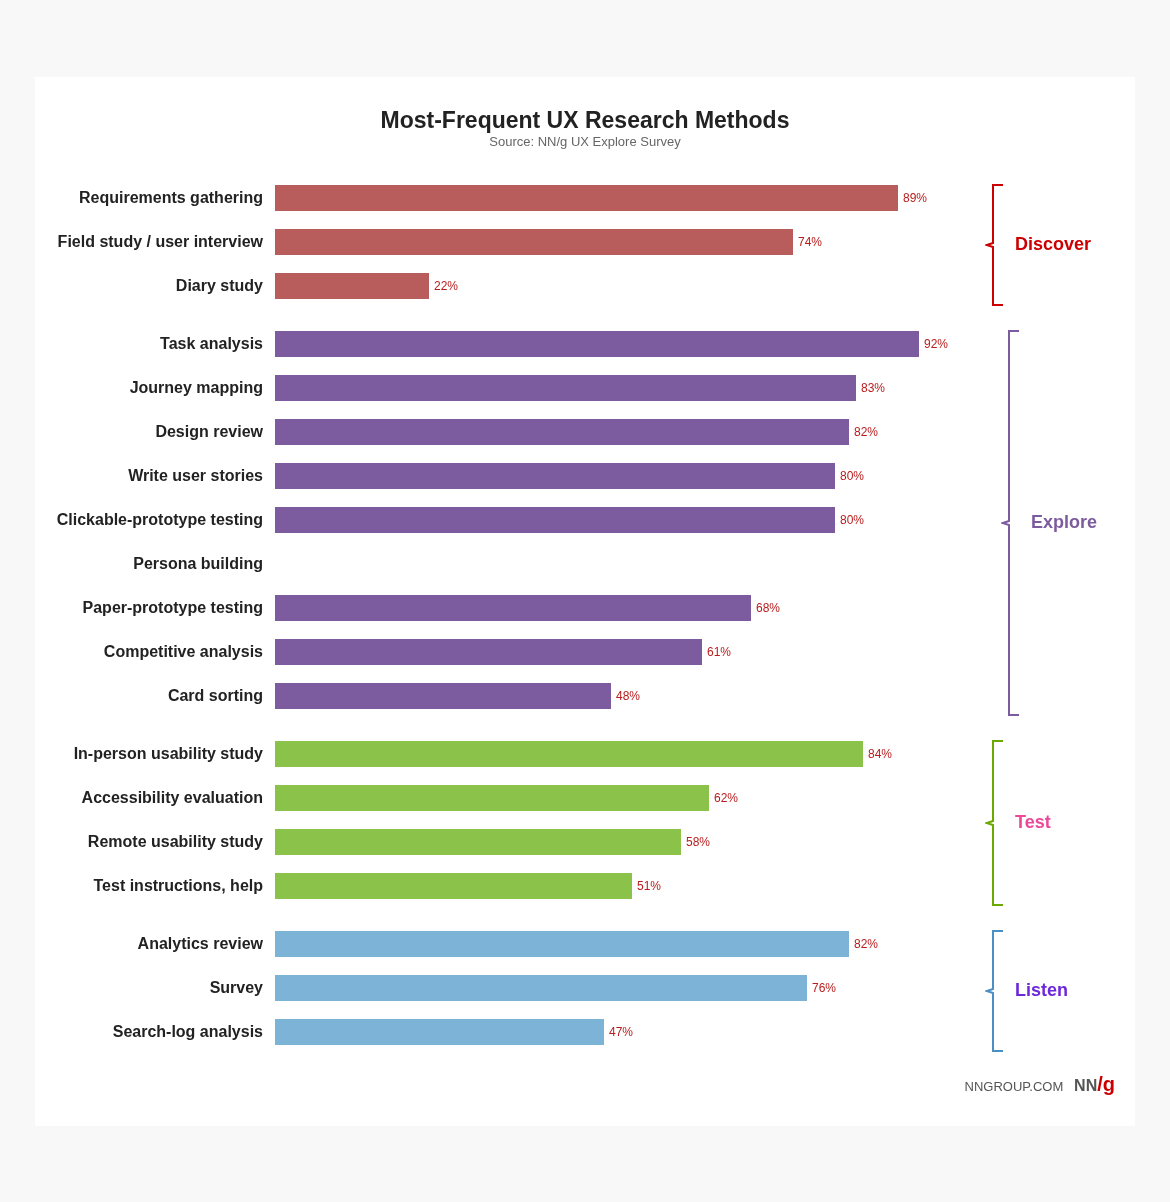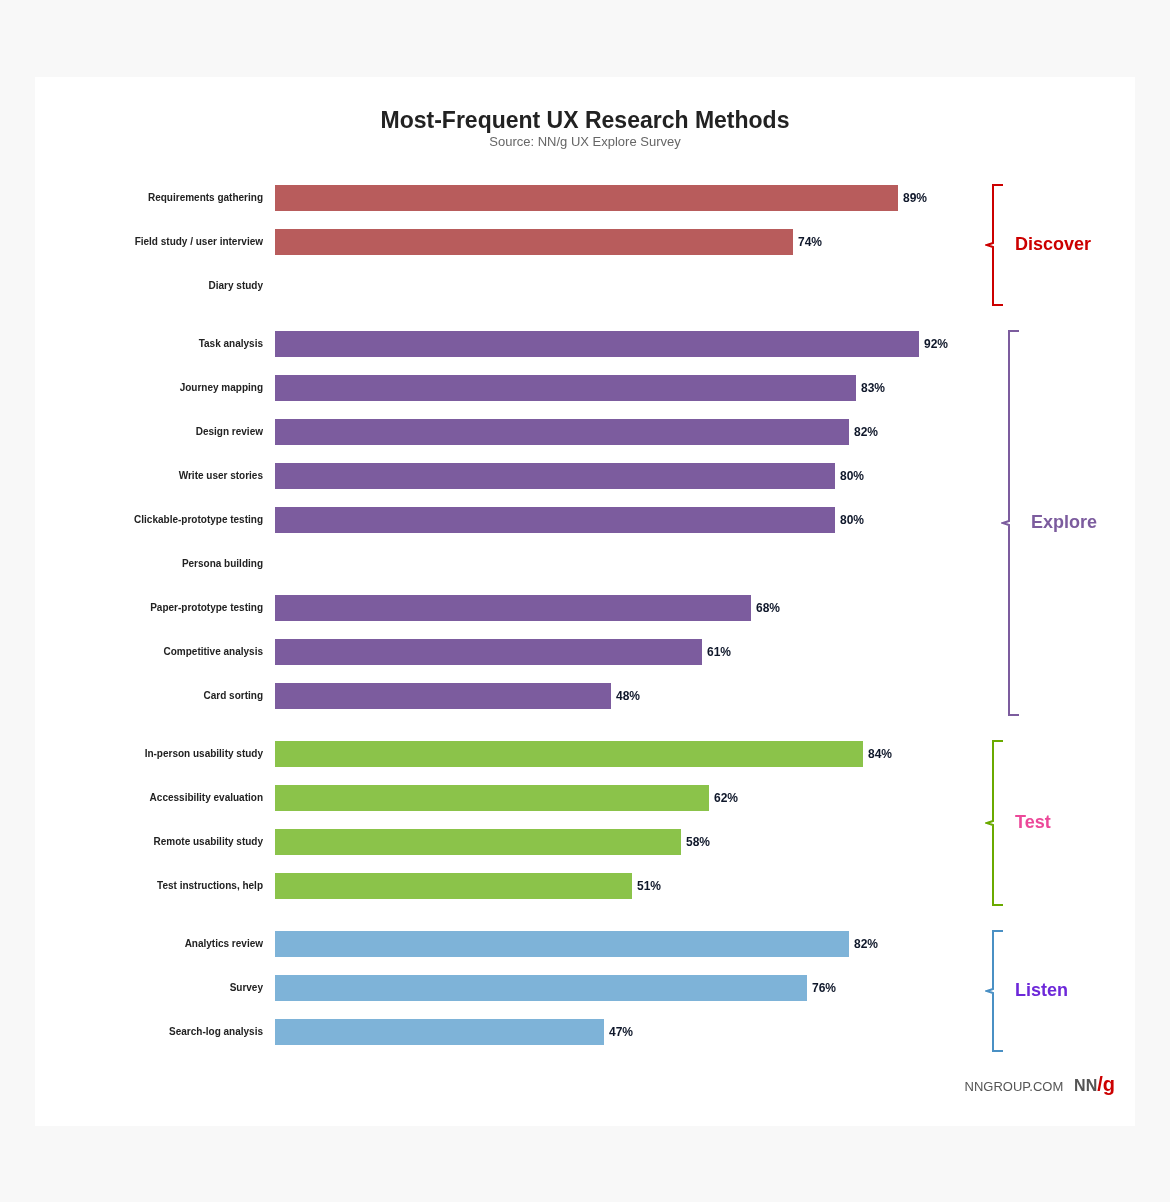--- a/index.html
+++ b/index.html
@@ -42,44 +42,44 @@
     .bar-row {
       display: flex;
       align-items: center;
       margin-bottom: 6px;
       height: 38px;
     }
     .bar-label {
       width: 220px;
       text-align: right;
       padding-right: 12px;
-      font-size: 10px;
+      font-size: 16px;
       font-weight: bold;
       color: #222;
       flex-shrink: 0;
     }
     .bar-track {
       flex: 1;
       height: 26px;
       position: relative;
       display: flex;
       align-items: center;
     }
     .bar-fill {
       height: 100%;
       display: flex;
       align-items: center;
       position: relative;
     }
     .bar-pct {
       font-size: 12px;
-      color: #0f172a;
+      color: #b91c1c;
       margin-left: 5px;
       white-space: nowrap;
-      font-weight: bold;
+      font-weight: normal;
     }
     .section-gap {
       height: 14px;
     }
     
     .brackets-area {
       width: 130px;
       position: relative;
       flex-shrink: 0;
     }
@@ -129,20 +129,24 @@
         </div>
         <div class="bar-row">
           <div class="bar-label">Field study / user interview</div>
           <div class="bar-track">
             <div class="bar-fill" style="width: 518px; background-color: rgb(184, 92, 92);"></div>
             <span class="bar-pct">74%</span>
           </div>
         </div>
         <div class="bar-row">
           <div class="bar-label">Diary study</div>
+          <div class="bar-track">
+            <div class="bar-fill" style="width: 154px; background-color: rgb(184, 92, 92);"></div>
+            <span class="bar-pct">22%</span>
+          </div>
         </div>
         <div class="section-gap"></div>
         <div class="bar-row">
           <div class="bar-label">Task analysis</div>
           <div class="bar-track">
             <div class="bar-fill" style="width: 644px; background-color: rgb(124, 92, 158);"></div>
             <span class="bar-pct">92%</span>
           </div>
         </div>
         <div class="bar-row">

